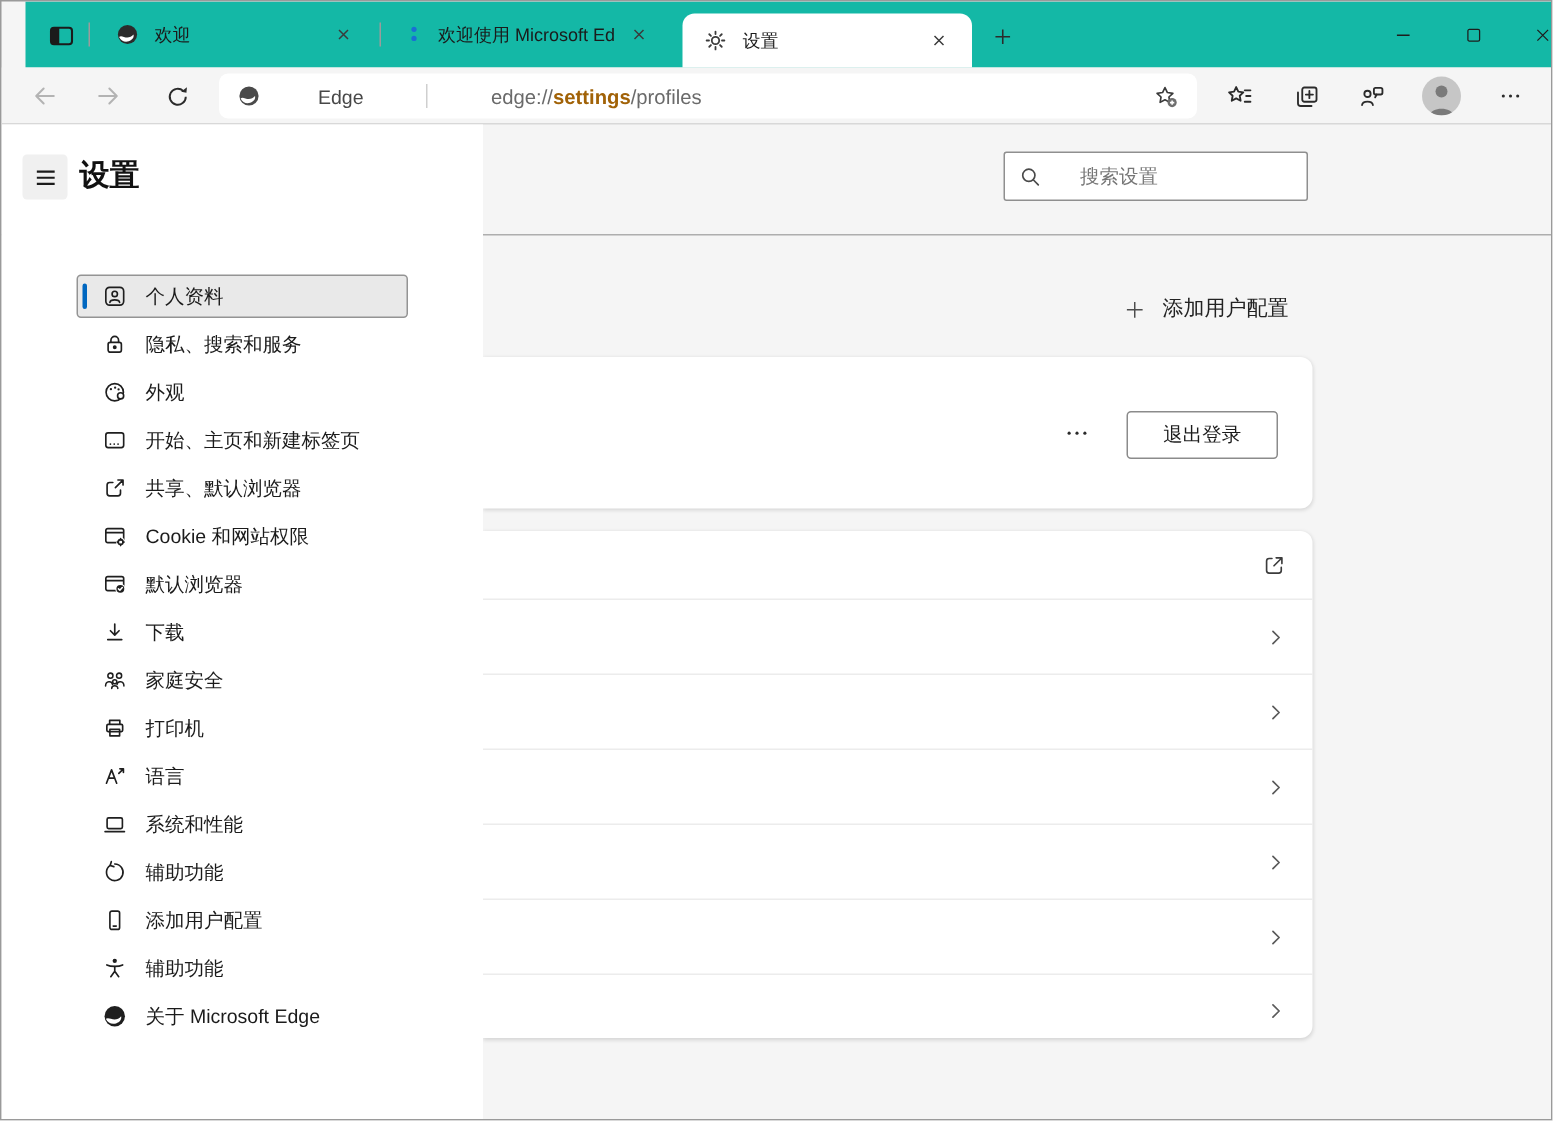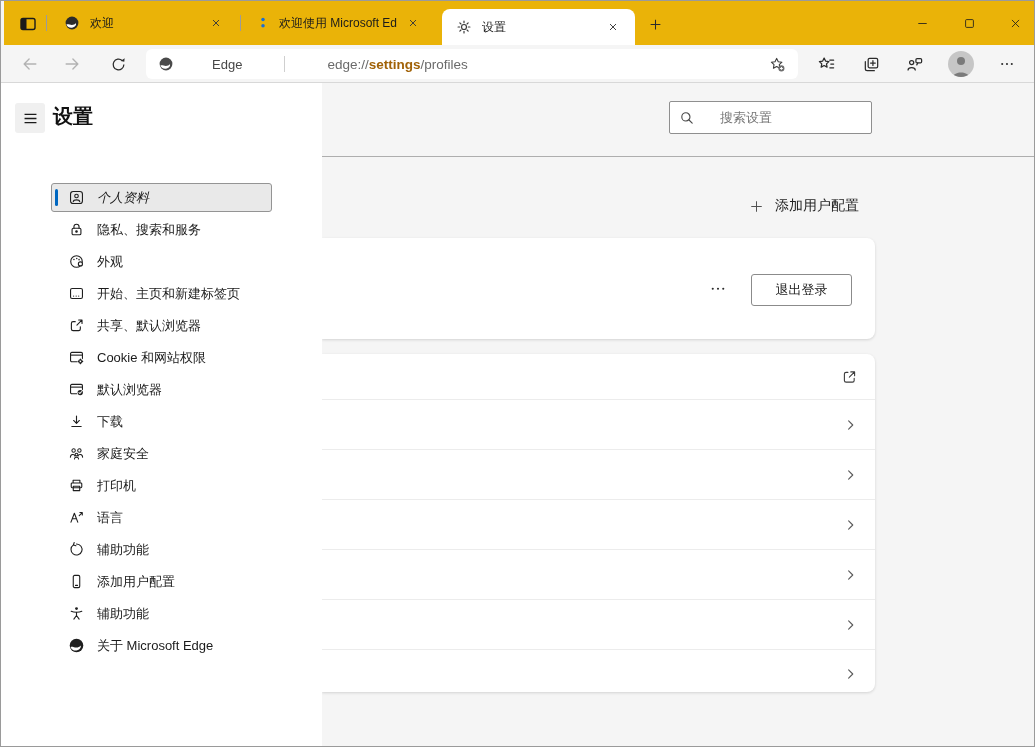--- a/index.html
+++ b/index.html
@@ -5,21 +5,21 @@
   html,body{margin:0;padding:0;background:#e8e8e8;}
   .window{
     position:relative;width:1035px;height:747px;overflow:hidden;
     font-family:"Liberation Sans","DejaVu Sans",sans-serif;
     background:#f5f5f5;box-sizing:border-box;border:1px solid #9a9a9a;
   }
   svg{display:block}
   .ic{display:inline-flex;align-items:center;justify-content:center}
 
   
-  .tabstrip{position:absolute;top:0;left:3px;right:0;height:44px;background:#eab308;}
+  .tabstrip{position:absolute;top:0;left:16px;right:0;height:44px;background:#14b8a6;}
   .ws-btn{position:absolute;left:12px;top:11px;width:24px;height:24px;display:flex;align-items:center;justify-content:center;cursor:pointer;}
   .tabsep{position:absolute;top:14px;width:1px;height:16px;background:#9b9b9b;}
   .tab{position:absolute;top:0;height:44px;display:flex;align-items:center;cursor:pointer;box-sizing:border-box;}
   .tab .favicon{margin:0 10px 0 14px;}
   .tab .title{font-size:12px;color:#1b1b1b;flex:1;white-space:nowrap;overflow:hidden;min-width:0;}
   .tab-close{width:20px;height:20px;border-radius:4px;display:flex;align-items:center;justify-content:center;margin:0 12px 0 6px;flex:none;cursor:pointer;}
   .tab.active{top:8px;height:36px;background:#ffffff;border-radius:8px 8px 0 0;}
   .newtab-btn{position:absolute;left:638px;top:10px;width:26px;height:26px;border-radius:4px;display:flex;align-items:center;justify-content:center;cursor:pointer;}
   .winbtn{position:absolute;top:6px;width:42px;height:32px;display:flex;align-items:center;justify-content:center;cursor:pointer;}
 
@@ -51,21 +51,21 @@
   .srow{position:relative;border-top:1px solid #ececec;flex:none;cursor:pointer;}
   .srow:first-child{border-top:none;}
   .srow .row-icon{position:absolute;right:17px;top:50%;transform:translateY(-50%);}
 
   
   .sidebar{position:absolute;left:0;top:82px;width:321px;bottom:0;background:#ffffff;z-index:5;}
   .hamburger{position:absolute;left:14px;top:20px;width:30px;height:30px;background:#f0f0f0;border-radius:3px;display:flex;align-items:center;justify-content:center;cursor:pointer;}
   .side-title{position:absolute;left:52px;top:20px;font-size:20px;font-weight:700;color:#111;}
   .nav{position:absolute;left:50px;top:100px;width:221px;}
   .nav-item{position:relative;height:29px;display:flex;align-items:center;gap:12px;padding-left:16px;box-sizing:border-box;border:1px solid transparent;border-radius:3px;font-size:13px;color:#1b1b1b;margin-bottom:3px;cursor:pointer;}
-  .nav-item.selected{background:#e9e9e9;border-color:#949494;font-style:italic;}
+  .nav-item.selected{background:#e9e9e9;border-color:#949494;}
   .accent-bar{position:absolute;left:3px;top:5px;width:3px;height:17px;background:#0067c0;border-radius:2px;}
 </style>
 </head>
 <body>
 
 <div class="window">
 
   <div class="tabstrip">
     <div class="ws-btn">
       <span class="ic">
@@ -464,20 +464,29 @@
       <div class="nav-item">
         <span class="ic">
           <svg width="17" height="17" viewBox="0 0 20 20" fill="none" stroke="#1f1f1f" stroke-width="1.3" stroke-linecap="round" stroke-linejoin="round">
               <path d="M3.5,15.5L7.5,5L11.5,15.5M5,11.5H10"></path>
               <path d="M13.2,7.8L16.8,4.2M14,4.2h2.8V7"></path>
             </svg>
         </span>
         <span>语言</span>
       </div>
 
+      <div class="nav-item">
+        <span class="ic">
+          <svg width="17" height="17" viewBox="0 0 20 20" fill="none" stroke="#1f1f1f" stroke-width="1.3" stroke-linecap="round">
+              <rect x="4" y="5" width="12" height="8.4" rx="1.2"></rect>
+              <path d="M2.4,15.8H17.6"></path>
+            </svg>
+        </span>
+        <span>系统和性能</span>
+      </div>
 
       <div class="nav-item">
         <span class="ic">
           <svg width="17" height="17" viewBox="0 0 20 20" fill="none" stroke="#1f1f1f" stroke-width="1.3" stroke-linecap="round">
               <path d="M6.4,4.6A6.5,6.5 0 1 0 10,3.5"></path>
               <path d="M7.3,1.7L6.4,4.7L9.3,5.6" stroke-linejoin="round"></path>
             </svg>
         </span>
         <span>辅助功能</span>
       </div>

